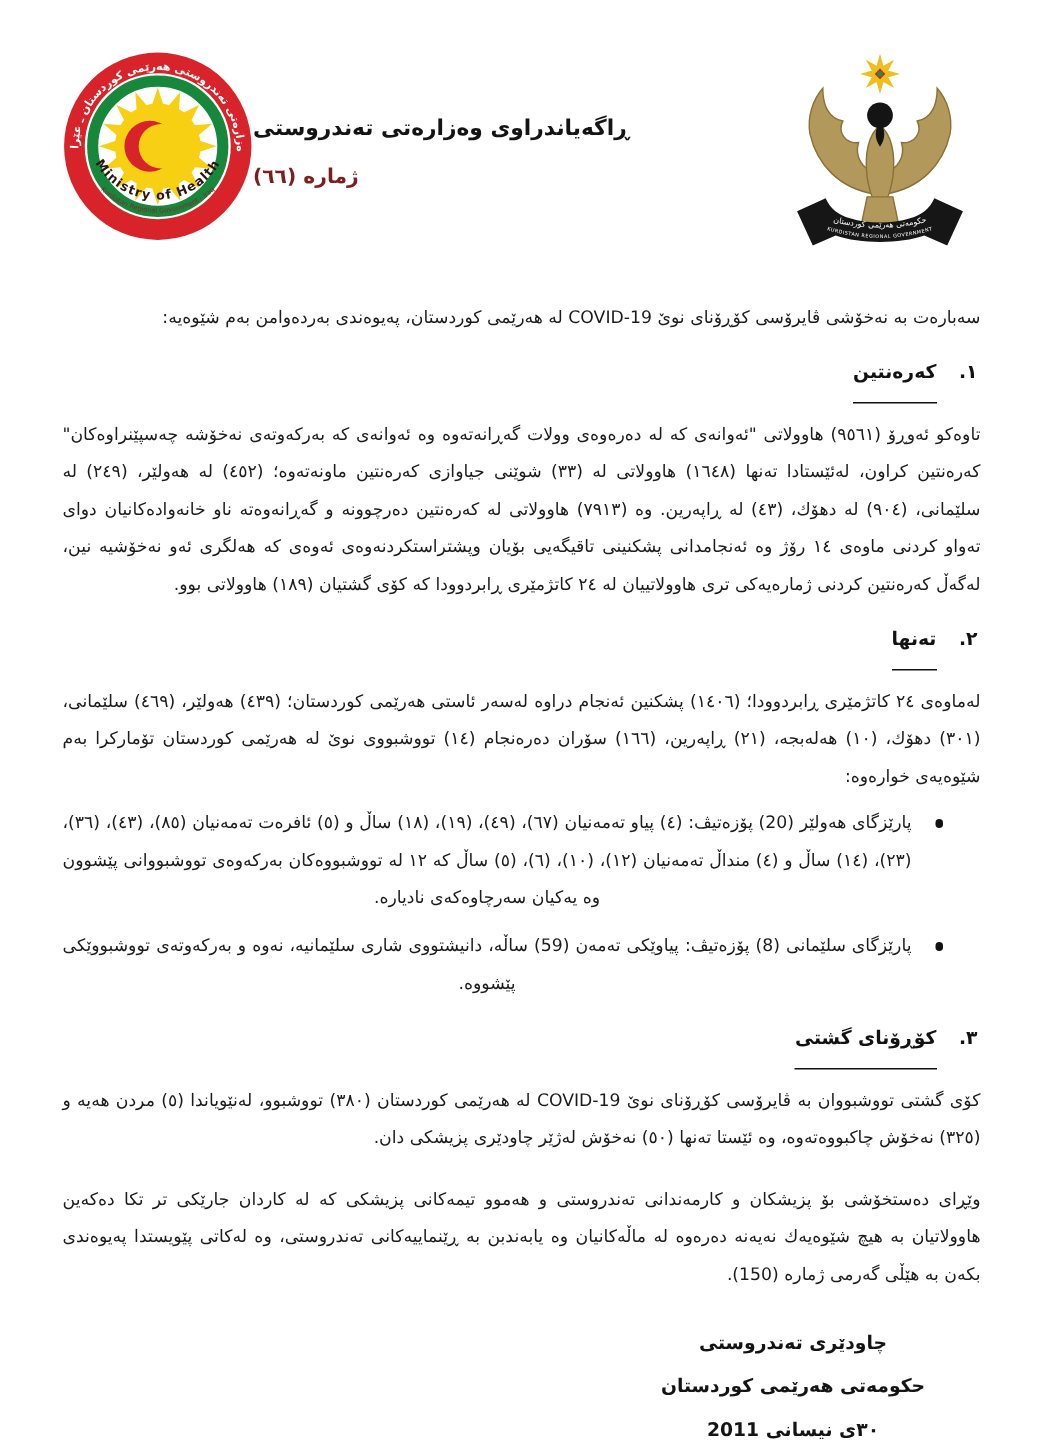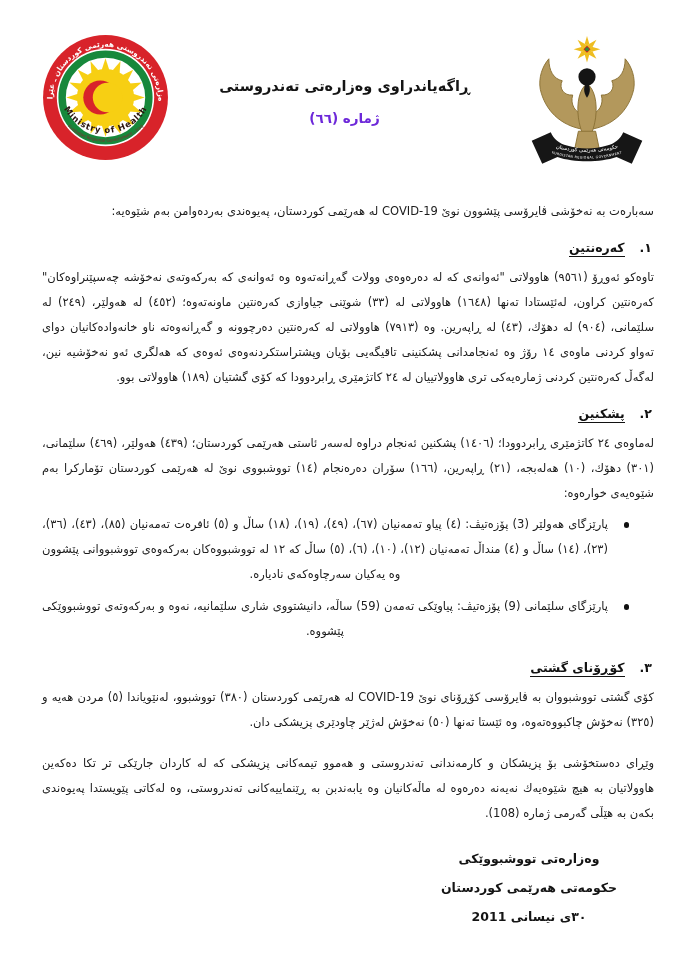--- a/index.html
+++ b/index.html
@@ -1,25 +1,25 @@
 <!DOCTYPE html>
 <html lang="ckb"><head>
 <meta charset="utf-8">
 <style>
   html,body{margin:0;padding:0;background:#ffffff;}
   body{width:694px;height:960px;overflow:hidden;font-family:"DejaVu Sans",sans-serif;color:#1b1b1b;}
   .page{position:relative;width:694px;height:960px;box-sizing:border-box;padding:34px 40px 0 42px;direction:rtl;overflow:hidden;background:#ffffff;}
   .header{display:flex;justify-content:space-between;align-items:flex-start;direction:rtl;}
   .logo-box{flex:0 0 auto;}
-  .title-block{flex:1 1 auto;text-align:center;margin-top:44px;}
+  .title-block{flex:1 1 auto;text-align:left;margin-top:44px;}
   .title-line{font-weight:bold;font-size:14.5px;color:#141414;}
-  .number-line{font-weight:bold;font-size:13.5px;margin-top:16px;color:#6d28d9;}
+  .number-line{font-weight:bold;font-size:13.5px;margin-top:16px;color:#7f1d1d;}
   .intro{margin-top:18px;font-size:11.5px;line-height:25px;text-align:justify;}
   .sec-head{display:flex;align-items:baseline;gap:15px;font-weight:bold;font-size:12.5px;margin:16px 2px 8px 0;color:#121212;}
-  .sec-title{border-bottom:1.6px solid #121212;padding-bottom:1px;}
+  .sec-title{border-bottom:1.6px solid #121212;padding-bottom:13px;}
   .para{font-size:11.5px;line-height:25px;text-align:justify;margin:0 0 4px 0;}
   .b{font-weight:normal;}
   .bullets{margin:6px 20px 2px 0;}
   .bullet{position:relative;padding-right:26px;font-size:11.5px;line-height:25px;text-align:justify;text-align-last:center;margin-bottom:7px;}
   .bullet::before{content:"";position:absolute;right:5px;top:10px;width:5.5px;height:5.5px;border-radius:50%;background:#111;}
   .closing{margin-top:16px;font-size:11.5px;line-height:25px;text-align:justify;}
   .signature{margin-top:18px;margin-right:auto;margin-left:375px;width:250px;text-align:center;font-weight:bold;font-size:12.5px;line-height:29px;color:#141414;}
   svg text{font-family:"DejaVu Sans",sans-serif;}
 </style>
 </head>
@@ -116,46 +116,46 @@
         <text font-size="8" fill="#2a1510" font-weight="bold" letter-spacing="0.8">
           <textPath href="#mohArcBottom" startOffset="50%" text-anchor="middle">Ministry of Health</textPath>
         </text>
         <text font-size="4.2" fill="#8a2430">
           <textPath href="#mohArcSmall" startOffset="50%" text-anchor="middle">Kurdistan Regional Government - Iraq</textPath>
         </text>
       </svg>
     </div>
   </div>
 
-  <p class="intro"><span>سەبارەت بە نەخۆشی ڤایرۆسی پێشوون نوێ </span><span class="b">COVID-19</span><span> لە هەرێمی کوردستان، پەیوەندی بەردەوامن بەم شێوەیە:</span></p>
+  <p class="intro"><span>سەبارەت بە نەخۆشی ڤایرۆسی کۆڕۆنای نوێ </span><span class="b">COVID-19</span><span> لە هەرێمی کوردستان، پەیوەندی بەردەوامن بەم شێوەیە:</span></p>
 
   <div class="sec-head">
     <span class="sec-num">١.</span>
     <span class="sec-title">کەرەنتین</span>
   </div>
   <p class="para"><span>تاوەکو ئەوڕۆ </span><span class="b">(٩٥٦١)</span><span> هاوولاتی "ئەوانەی کە لە دەرەوەی وولات گەڕانەتەوە وە ئەوانەی کە بەرکەوتەی نەخۆشە چەسپێنراوەکان" کەرەنتین کراون، لەئێستادا تەنها </span><span class="b">(١٦٤٨)</span><span> هاوولاتی لە </span><span class="b">(٣٣)</span><span> شوێنی جیاوازی کەرەنتین ماونەتەوە؛ </span><span class="b">(٤٥٢)</span><span> لە هەولێر، </span><span class="b">(٢٤٩)</span><span> لە سلێمانی، </span><span class="b">(٩٠٤)</span><span> لە دهۆك، </span><span class="b">(٤٣)</span><span> لە ڕاپەرین. وە </span><span class="b">(٧٩١٣)</span><span> هاوولاتی لە کەرەنتین دەرچوونە و گەڕانەوەتە ناو خانەوادەکانیان دوای تەواو کردنی ماوەی ١٤ رۆژ وە ئەنجامدانی پشکنینی تاقیگەیی بۆیان وپشتراستکردنەوەی ئەوەی کە هەلگری ئەو نەخۆشیە نین، لەگەڵ کەرەنتین کردنی ژمارەیەکی تری هاوولاتییان لە </span><span class="b">٢٤ کاتژمێری ڕابردوودا</span><span> کە کۆی گشتیان </span><span class="b">(١٨٩)</span><span> هاوولاتی بوو.</span></p>
 
   <div class="sec-head">
     <span class="sec-num">٢.</span>
-    <span class="sec-title">پشکنین</span>
+    <span class="sec-title">تەنها</span>
   </div>
   <p class="para"><span>لەماوەی ٢٤ کاتژمێری ڕابردوودا؛ </span><span class="b">(١٤٠٦)</span><span> پشکنین ئەنجام دراوە لەسەر ئاستی هەرێمی کوردستان؛ </span><span class="b">(٤٣٩)</span><span> هەولێر، </span><span class="b">(٤٦٩)</span><span> سلێمانی، </span><span class="b">(٣٠١)</span><span> دهۆك، </span><span class="b">(١٠)</span><span> هەلەبجە، </span><span class="b">(٢١)</span><span> ڕاپەرین، </span><span class="b">(١٦٦)</span><span> سۆران  </span><span class="b">دەرەنجام (١٤) تووشبووی نوێ لە هەرێمی کوردستان تۆمارکرا بەم شێوەیەی خوارەوە:</span></p>
 
   <div class="bullets">
-    <div class="bullet"><span class="b">پارێزگای هەولێر (3) پۆزەتیڤ:</span><span> (٤) پیاو تەمەنیان (٦٧)، (٤٩)، (١٩)، (١٨) ساڵ و (٥) ئافرەت تەمەنیان (٨٥)، (٤٣)، (٣٦)، (٢٣)، (١٤) ساڵ و (٤) منداڵ تەمەنیان (١٢)، (١٠)، (٦)، (٥) ساڵ کە ١٢ لە تووشبووەکان بەرکەوەی تووشبووانی پێشوون وە یەکیان سەرچاوەکەی نادیارە.</span></div>
-    <div class="bullet"><span class="b">پارێزگای سلێمانی (9) پۆزەتیڤ:</span><span> پیاوێکی تەمەن (59) ساڵە، دانیشتووی شاری سلێمانیە، نەوە و بەرکەوتەی تووشبووێکی پێشووە.</span></div>
+    <div class="bullet"><span class="b">پارێزگای هەولێر (20) پۆزەتیڤ:</span><span> (٤) پیاو تەمەنیان (٦٧)، (٤٩)، (١٩)، (١٨) ساڵ و (٥) ئافرەت تەمەنیان (٨٥)، (٤٣)، (٣٦)، (٢٣)، (١٤) ساڵ و (٤) منداڵ تەمەنیان (١٢)، (١٠)، (٦)، (٥) ساڵ کە ١٢ لە تووشبووەکان بەرکەوەی تووشبووانی پێشوون وە یەکیان سەرچاوەکەی نادیارە.</span></div>
+    <div class="bullet"><span class="b">پارێزگای سلێمانی (8) پۆزەتیڤ:</span><span> پیاوێکی تەمەن (59) ساڵە، دانیشتووی شاری سلێمانیە، نەوە و بەرکەوتەی تووشبووێکی پێشووە.</span></div>
   </div>
 
   <div class="sec-head">
     <span class="sec-num">٣.</span>
     <span class="sec-title">کۆڕۆنای گشتی</span>
   </div>
   <p class="para"><span>کۆی گشتی تووشبووان بە ڤایرۆسی کۆڕۆنای نوێ </span><span class="b">COVID-19</span><span> لە هەرێمی کوردستان </span><span class="b">(٣٨٠)</span><span> تووشبوو،  لەنێویاندا </span><span class="b">(٥)</span><span> مردن هەیە و </span><span class="b">(٣٢٥)</span><span> نەخۆش چاکبووەتەوە، وە ئێستا تەنها </span><span class="b">(٥٠)</span><span> نەخۆش لەژێر چاودێری پزیشکی دان.</span></p>
 
-  <p class="closing"><span>وێڕای دەستخۆشی بۆ پزیشکان و کارمەندانی تەندروستی و هەموو تیمەکانی پزیشکی کە لە کاردان جارێکی تر تکا دەکەین هاوولاتیان بە هیچ شێوەیەك نەیەنە دەرەوە لە ماڵەکانیان وە یابەندبن بە ڕێنماییەکانی تەندروستی، وە لەکاتی پێویستدا پەیوەندی بکەن بە هێڵی گەرمی ژمارە </span><span class="b">(108)</span><span>.</span></p>
+  <p class="closing"><span>وێڕای دەستخۆشی بۆ پزیشکان و کارمەندانی تەندروستی و هەموو تیمەکانی پزیشکی کە لە کاردان جارێکی تر تکا دەکەین هاوولاتیان بە هیچ شێوەیەك نەیەنە دەرەوە لە ماڵەکانیان وە یابەندبن بە ڕێنماییەکانی تەندروستی، وە لەکاتی پێویستدا پەیوەندی بکەن بە هێڵی گەرمی ژمارە </span><span class="b">(150)</span><span>.</span></p>
 
   <div class="signature">
-    <div>وەزارەتی تووشبووێکی</div>
+    <div>چاودێری تەندروستی</div>
     <div>حکومەتی هەرێمی کوردستان</div>
     <div>٣٠ی نیسانی 2011</div>
   </div>
 
 </div>
 
 </body></html>

